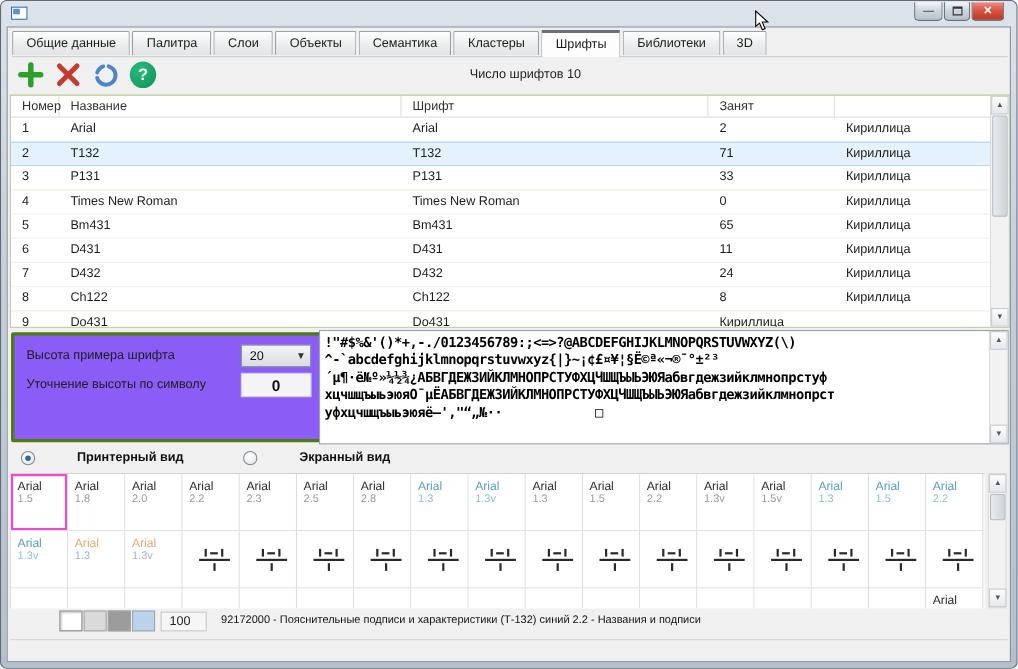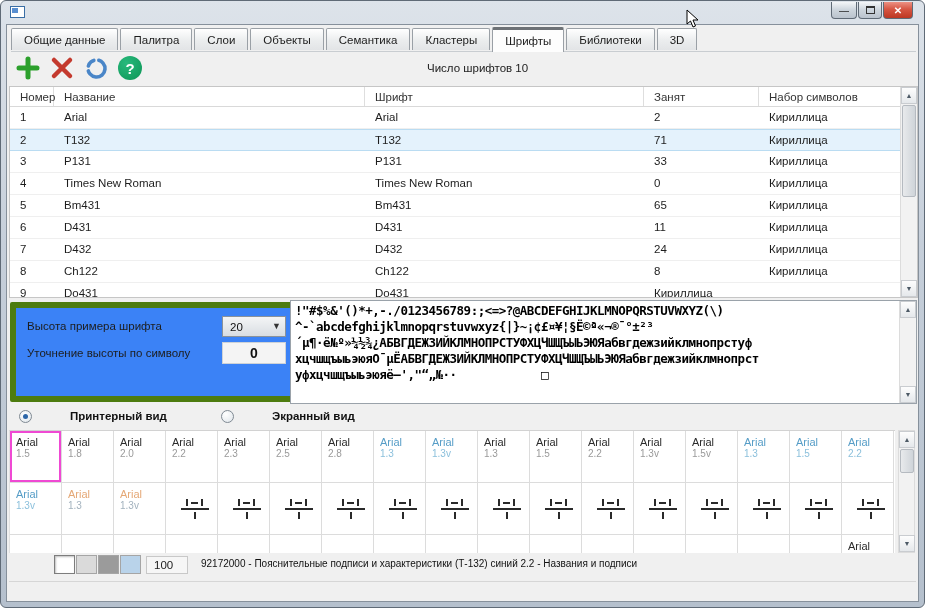--- a/index.html
+++ b/index.html
@@ -45,22 +45,22 @@
   .trow.selrow { background:#e4f2fc; border-top:1px solid #badcf2; border-bottom:1px solid #badcf2; }
   .td { font-size:11.5px; color:#1d1d1d; line-height:21px; padding-left:10px; white-space:nowrap; overflow:hidden; }
   .col0 { width:44px; } .col1 { width:311px; } .col2 { width:279px; } .col3 { width:115px; } .col4 { flex:1; }
   .vscroll { position:absolute; right:0; top:0; bottom:0; width:17px; background:#f2f2f2; border-left:1px solid #dcdcdc; }
   .sb-btn { position:absolute; left:0; width:16px; height:17px; background:linear-gradient(180deg,#fdfdfd,#e5e8eb);
     border:1px solid #c9ccd0; display:flex; align-items:center; justify-content:center; font-size:7px; color:#4d5a66; }
   .sb-up { top:0; } .sb-down { bottom:0; }
   .sb-thumb { position:absolute; left:1px; width:14px; background:linear-gradient(90deg,#e8eaec,#cfd4d9);
     border:1px solid #b5bac0; border-radius:2px; }
   
-  .optbox { position:absolute; left:3px; top:277px; width:325px; height:100px; border:6px solid #4d7c0f;
-    background:#3b82f6; border-radius:2px; }
+  .optbox { position:absolute; left:3px; top:277px; width:325px; height:100px; border:3px solid #4d7c0f;
+    background:#8b5cf6; border-radius:2px; }
   .optlabel { position:absolute; font-size:11.5px; color:#1d1d1d; white-space:nowrap; }
   .dropdown { position:absolute; left:206px; top:8px; width:64px; height:21px; border:1px solid #8a929a;
     background:linear-gradient(180deg,#f4f5f6,#d8dde2); font-size:11.5px; color:#111;
     display:flex; align-items:center; padding-left:7px; }
   .dd-arrow { position:absolute; right:4px; top:4px; font-size:9px; color:#333; }
   .numfield { position:absolute; left:206px; top:34px; width:64px; height:22px; border:1px solid #cdd2d7;
     background:#f4f4f4; font-size:14px; font-weight:bold; color:#111; text-align:center; line-height:20px; }
   .previewbox { position:absolute; left:283px; top:275px; width:627px; height:104px; background:#fff;
     border:1px solid #9aa2aa; overflow:hidden; }
   .plines { position:absolute; left:4px; top:2px; right:20px; }
@@ -156,21 +156,20 @@
       </div>
       <div class="count-label">Число шрифтов 10</div>
     </div>
 
     <div class="ftable">
       <div class="thead" id="thead">
           <div class="th col0">Номер</div>
           <div class="th col1">Название</div>
           <div class="th col2">Шрифт</div>
           <div class="th col3">Занят</div>
-          <div class="th col4">Набор символов</div>
         </div>
       <div id="tbody">
           <div class="trow">
             <div class="td col0">1</div>
             <div class="td col1">Arial</div>
             <div class="td col2">Arial</div>
             <div class="td col3">2</div>
             <div class="td col4">Кириллица</div>
           </div>
           <div class="trow selrow">

